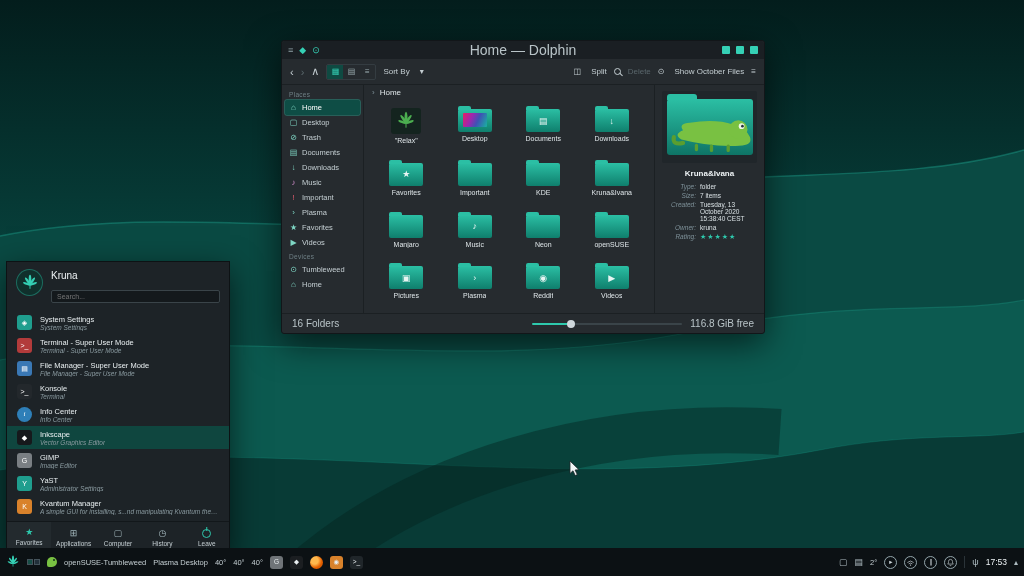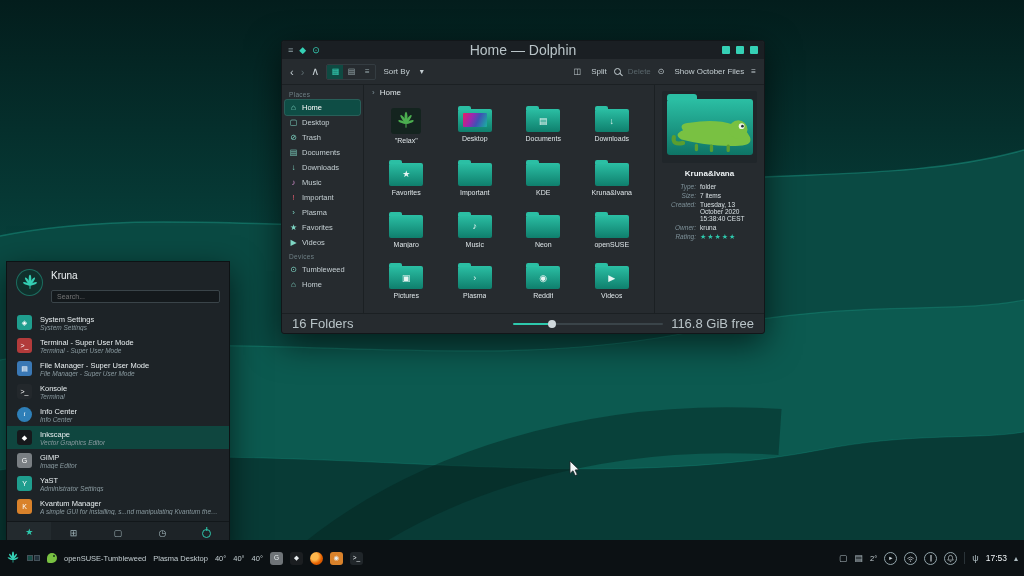--- a/index.html
+++ b/index.html
@@ -51,21 +51,21 @@
   .info{width:110px;border-left:1px solid #1b2023;padding:6px 7px;display:flex;flex-direction:column;overflow:hidden}
   .preview{position:relative;height:72px;background:#20262a;border-radius:2px;display:flex;align-items:center;justify-content:center}
   .bigfolder{width:86px;height:56px;background:linear-gradient(180deg,#2bbfa4,#0e7466);border-radius:3px;position:relative}
   .bigfolder::before{content:"";position:absolute;top:-5px;left:0;width:30px;height:6px;background:#2bbfa4;border-radius:3px 3px 0 0}
   .geeko{position:absolute;left:6px;top:8px;width:92px;height:56px}
   .iname{font-size:8px;font-weight:bold;color:#eef3f5;text-align:center;margin:6px 0 5px}
   .fields{display:grid;grid-template-columns:34px 1fr;column-gap:4px;row-gap:2px;font-size:6.5px}
   .flab{color:#7f929a;font-style:italic;text-align:right}
   .fval{color:#d9e1e4}
   .stars{color:#2ec9ad;letter-spacing:1px;font-size:7px}
-  .status{height:20px;border-top:1px solid #1b2023;display:flex;align-items:center;gap:8px;padding:0 10px;font-size:13px;color:#b9c4c8}
+  .status{height:20px;border-top:1px solid #1b2023;display:flex;align-items:center;gap:8px;padding:0 10px;font-size:10px;color:#b9c4c8}
   .sb-slider{flex:1;max-width:150px;margin-left:auto;height:10px;position:relative}
   .sb-slider .track{position:absolute;top:4px;left:0;right:0;height:2px;border-radius:1px;
        background:linear-gradient(to right,#2ec9ad 0 26%,#3a4449 26% 100%)}
   .sb-slider .knob{position:absolute;left:26%;top:1px;width:8px;height:8px;border-radius:50%;background:#cfd8dc;transform:translateX(-50%)}
   .free{white-space:nowrap}
 
   
   .kickoff{position:absolute;left:6px;top:261px;width:224px;height:294px;background:#1d2327;
            border:1px solid #0d1214;box-shadow:0 10px 30px rgba(0,0,0,.6);display:flex;flex-direction:column;color:#dfe6e9}
   .khead{display:flex;gap:8px;padding:7px 9px 5px}
@@ -83,21 +83,21 @@
   .ktabs{height:33px;border-top:1px solid #12171a;display:flex}
   .tab{flex:1;display:flex;flex-direction:column;align-items:center;justify-content:center;gap:2px;color:#c4ced2}
   .tab .ticon{font-size:9px;line-height:1;color:#9fb3b8}
   .tab .tlab{font-size:6.5px}
   .tab.active{background:#232a2e;border-bottom:2px solid #2ec9ad}
   .tab.active .ticon{color:#2ec9ad}
   .power{width:9px;height:9px;border:1.5px solid #2ec9ad;border-radius:50%;position:relative;display:inline-block}
   .power::before{content:"";position:absolute;top:-3px;left:50%;transform:translateX(-50%);width:1.5px;height:4px;background:#2ec9ad}
 
   
-  .panel{position:absolute;left:0;bottom:0;width:1024px;height:36px;background:#0c1114;display:flex;align-items:center;gap:7px;padding:0 6px;color:#c4ced2;font-size:7.5px}
+  .panel{position:absolute;left:0;bottom:0;width:1024px;height:28px;background:#0c1114;display:flex;align-items:center;gap:7px;padding:0 6px;color:#c4ced2;font-size:7.5px}
   .pleaf{display:flex;align-items:center}
   .pager{display:inline-grid;grid-template-columns:6px 6px;gap:1px}
   .pager i{height:6px;background:#22303a;border:1px solid #44525a}
   .pager i:first-child{background:#2ec9ad55}
   .geekodot{width:10px;height:10px;border-radius:50% 50% 50% 20%;background:#79c142;position:relative}
   .geekodot::after{content:"";position:absolute;right:2px;top:2px;width:2px;height:2px;border-radius:50%;background:#14311c}
   .plabel{white-space:nowrap}
   .temp{color:#c4ced2}
   .tico{width:13px;height:13px;border-radius:3px;display:flex;align-items:center;justify-content:center;font-size:6.5px;color:#e8eef0;line-height:1}
   .ff{background:radial-gradient(circle at 35% 35%,#ffb84d 0 30%,#e66000 60%,#b34700 100%);border-radius:50%}

